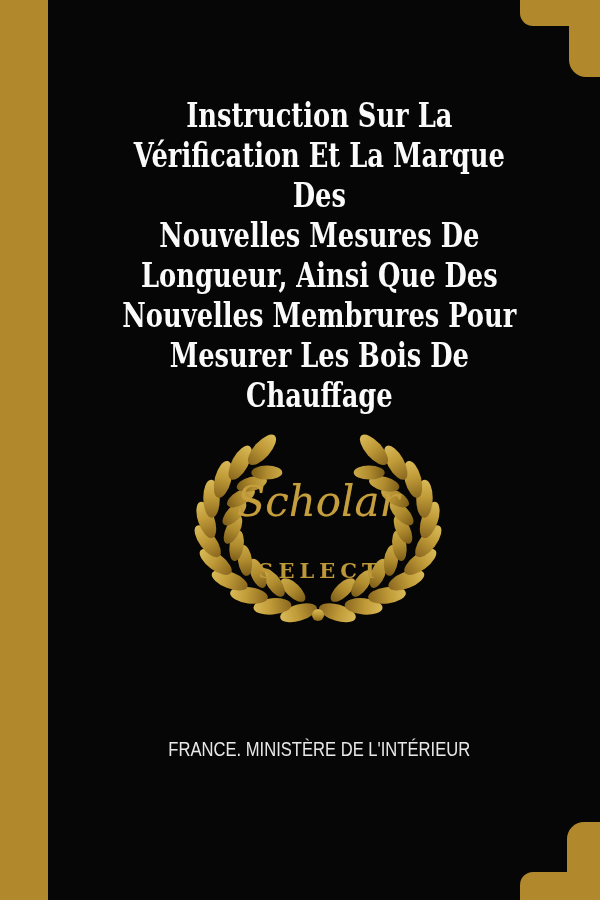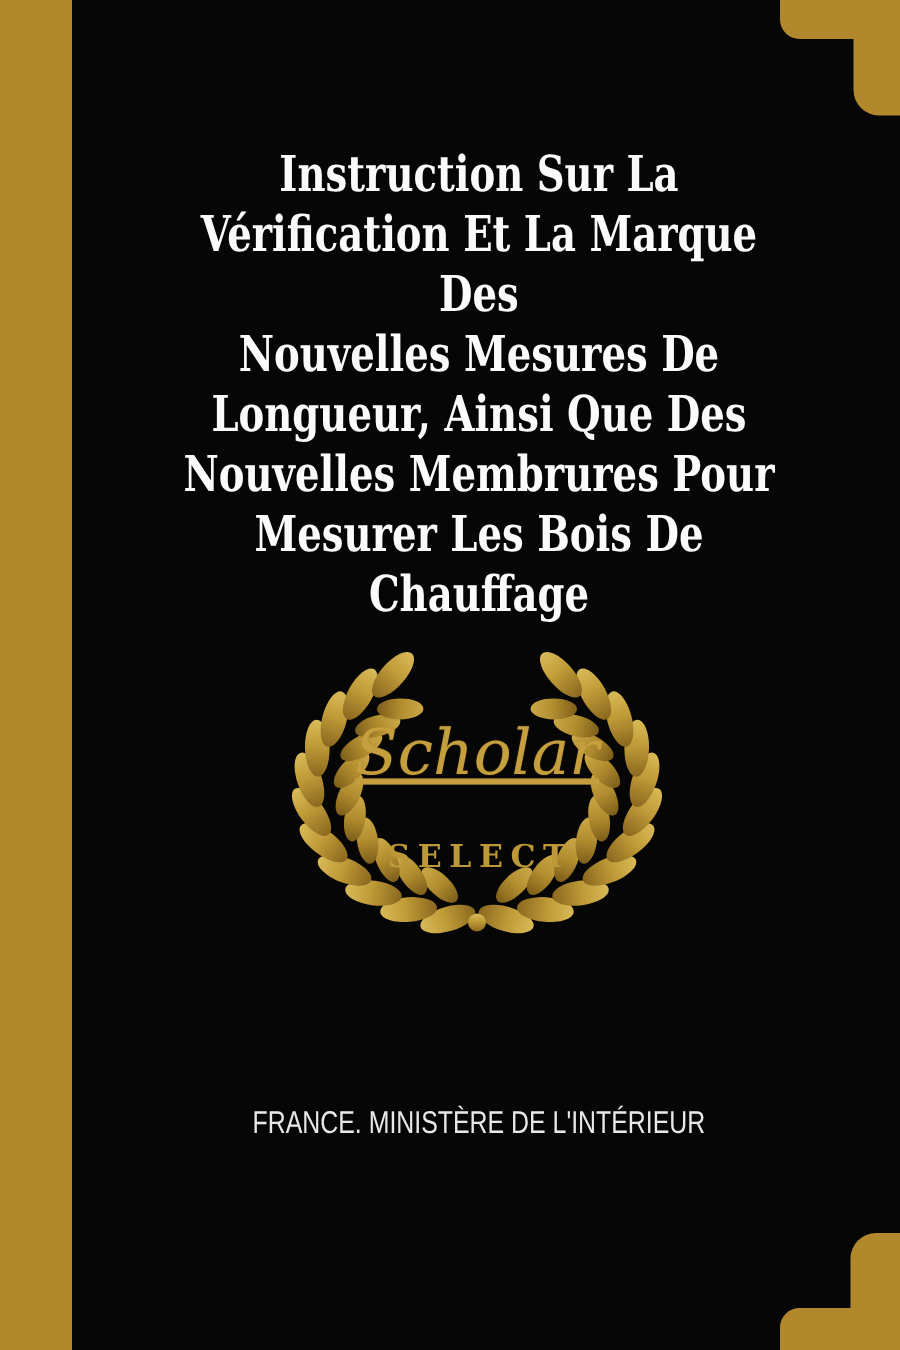--- a/index.html
+++ b/index.html
@@ -44,21 +44,20 @@
     transform-origin: 50% 0;
     letter-spacing: 0px;
   }
   .logo-script {
     top: 480px;
     color: #C59F3E;
     font-style: italic;
     font-size: 42px;
     line-height: 44px;
     text-shadow: 0 0 1px rgba(160,120,40,0.6);
-    text-decoration: underline;
   }
   .logo-select {
     top: 560px;
     color: #BD9839;
     font-size: 21px;
     line-height: 22px;
     font-weight: bold;
     letter-spacing: 5px;
     text-indent: 5px; 
   }

